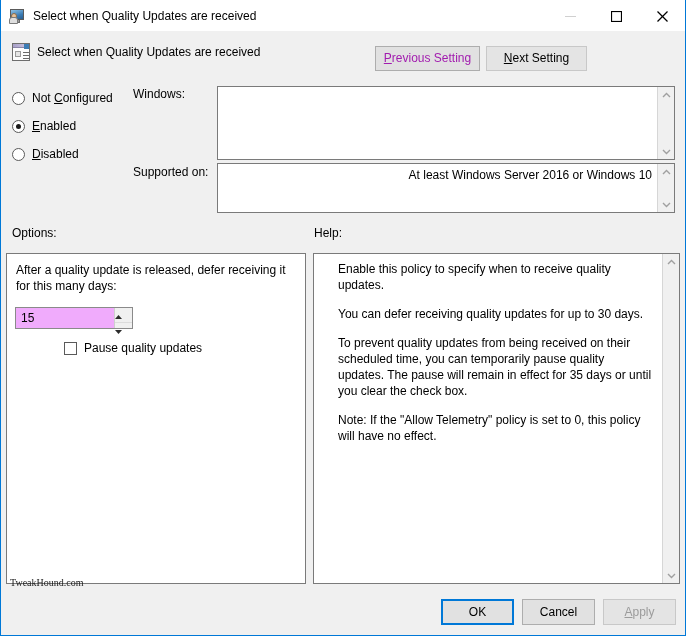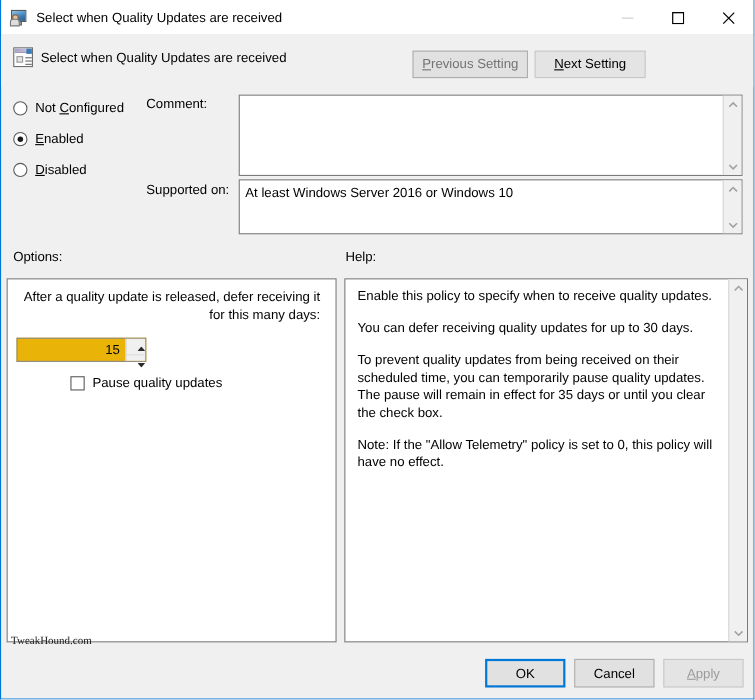--- a/index.html
+++ b/index.html
@@ -134,21 +134,21 @@
   }
 
   .nav-btn {
     position: absolute;
     top: 46px;
     height: 25px;
     background: #e1e1e1;
     border: 1px solid #adadad;
     font-family: "Liberation Sans", sans-serif;
     font-size: 12px;
-    color: #737373;
+    color: #a21caf;
     padding: 0;
     text-align: center;
     line-height: 23px;
   }
   .nav-btn.prev { left: 374px; width: 105px; }
   .nav-btn.next { left: 485px; width: 101px; color: #000000; background: #e4e4e4; border-color: #c8c8c8; }
   .u { text-decoration: underline; }
 
   
   .radio-row {
@@ -184,20 +184,21 @@
   .lbl-supported {
     position: absolute; left: 132px; top: 165px;
     font-size: 12px;
   }
 
   .field {
     position: absolute;
     background: #ffffff;
     border: 1px solid #7a7a7a;
     display: flex;
+    text-align: right;
   }
   .field .inner {
     flex: 1 1 auto;
     padding: 4px 5px;
     font-size: 12px;
     line-height: 15px;
     overflow: hidden;
     white-space: pre-wrap;
   }
   .vscroll {
@@ -237,50 +238,50 @@
   }
 
   
   .panel {
     position: absolute;
     background: #ffffff;
     border: 1px solid #7a7a7a;
   }
   .options-panel {
     left: 5px; top: 253px;
-    width: 300px; height: 331px; text-align: right;
+    width: 300px; height: 331px;
   }
   .help-panel {
     left: 312px; top: 253px;
     width: 367px; height: 331px;
     display: flex;
   }
   .help-body {
     flex: 1 1 auto;
     padding: 7px 9px 7px 8px;
     font-size: 12px;
     line-height: 16px;
     overflow: hidden;
   }
-  .help-body p { margin: 0 0 13px 3px; }
+  .help-body p { margin: 0 0 13px 16px; }
   .help-body p:last-child { margin-bottom: 0; }
 
   
   .opt-text {
     position: absolute;
     left: 9px; top: 8px;
     width: 275px;
     font-size: 12px;
     line-height: 16px;
   }
   .spin {
     position: absolute;
     left: 8px; top: 53px;
     width: 118px; height: 22px;
-    background: #eab308;
+    background: #f0abfc;
     border: 1px solid #8a8a8a;
     display: flex;
     align-items: stretch;
   }
   .spin .val {
     flex: 1 1 auto;
     padding: 0 5px;
     font-size: 12px;
     line-height: 20px;
   }
@@ -399,21 +400,21 @@
   </label>
   <label class="radio-row r2 on">
     <span class="ring"></span>
     <span><span class="u">E</span>nabled</span>
   </label>
   <label class="radio-row r3">
     <span class="ring"></span>
     <span><span class="u">D</span>isabled</span>
   </label>
 
-  <span class="lbl-comment">Comment:</span>
+  <span class="lbl-comment">Windows:</span>
   <div class="field comment-field">
     <div class="inner"></div>
     <div class="vscroll">
       <span class="arrow">
         <svg width="9" height="6" viewBox="0 0 9 6">
             <polyline points="1,5 4.5,1.5 8,5" fill="none" stroke="#a0a0a0" stroke-width="1.4"></polyline>
           </svg>
       </span>
       <span class="arrow">
         <svg width="9" height="6" viewBox="0 0 9 6">

